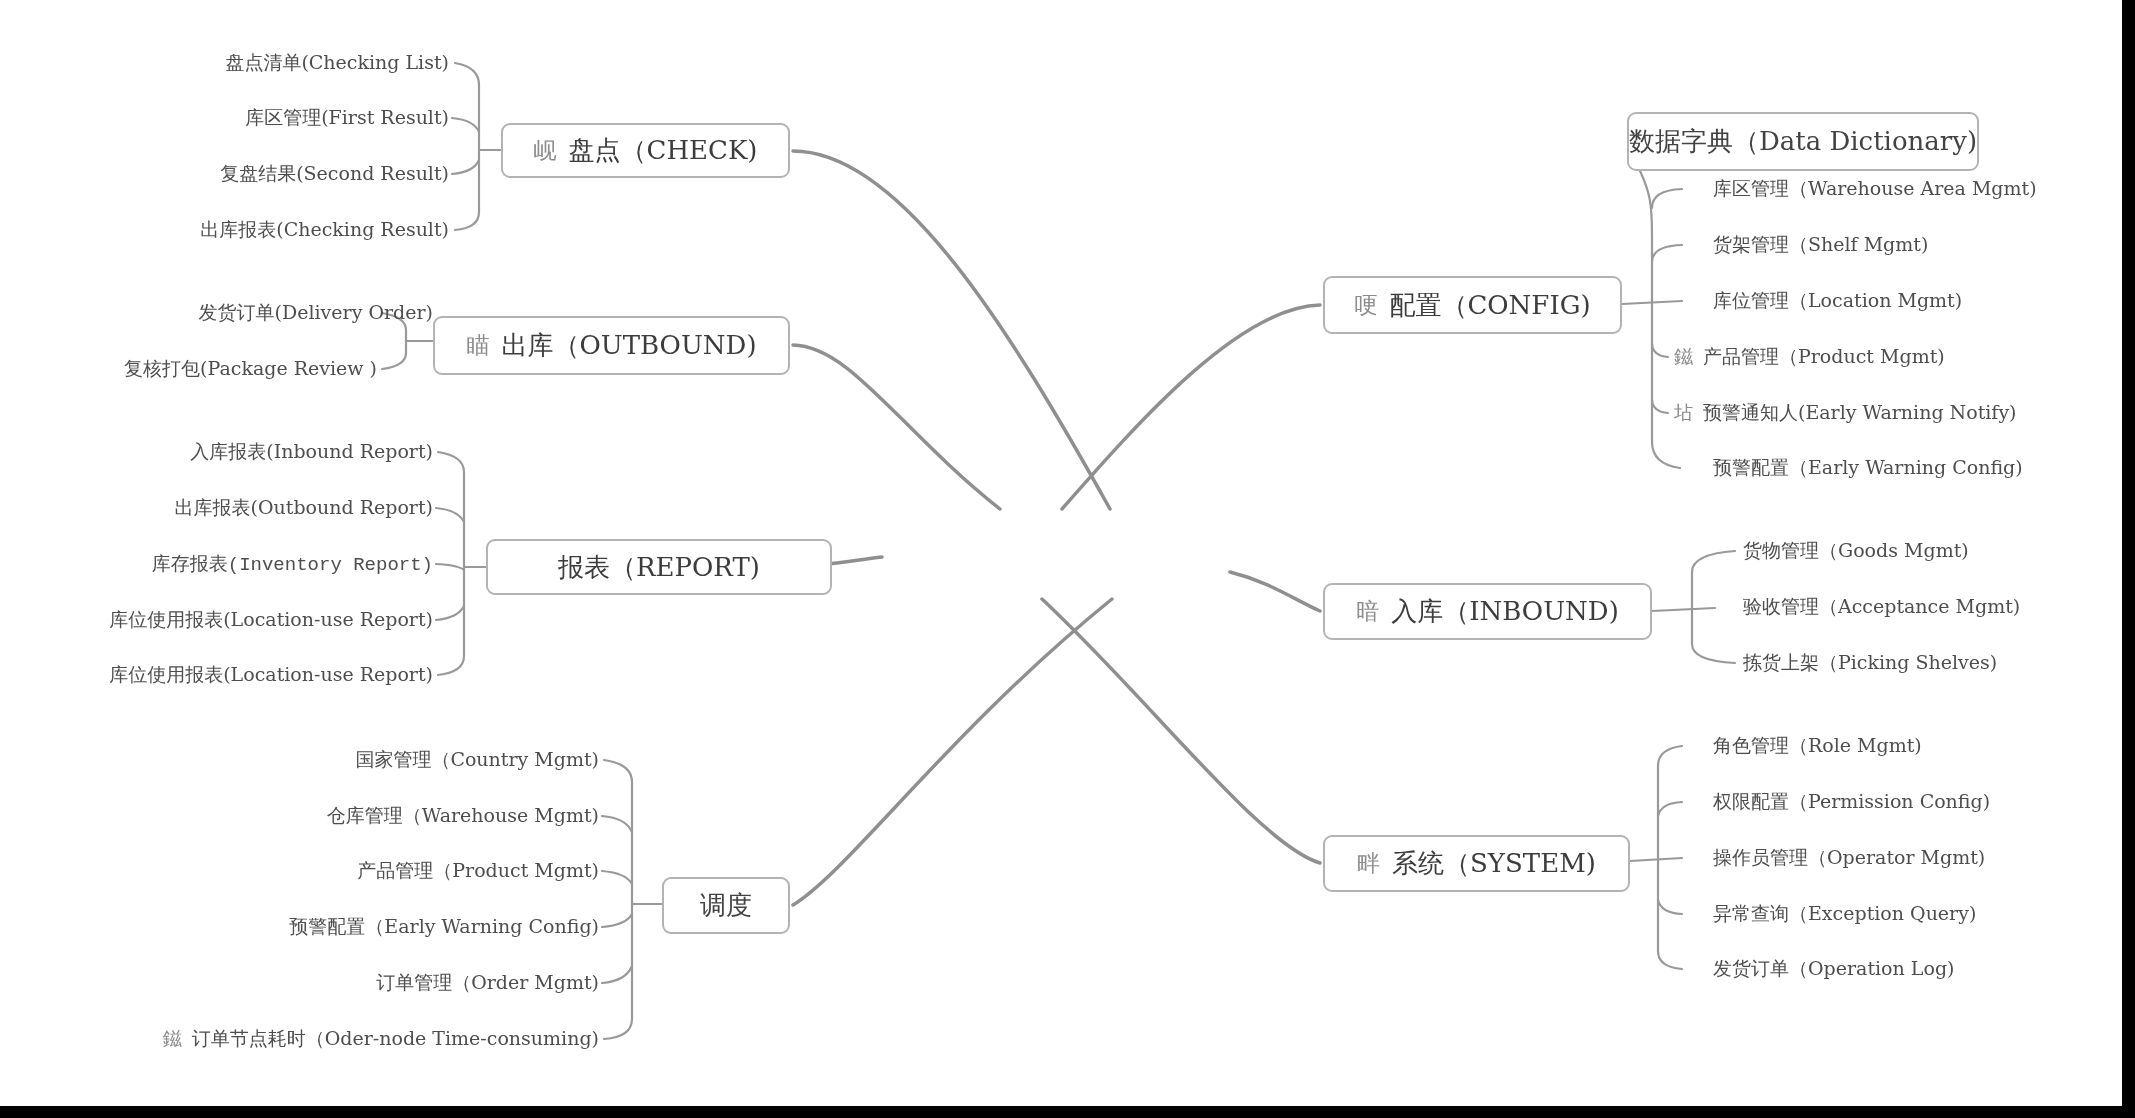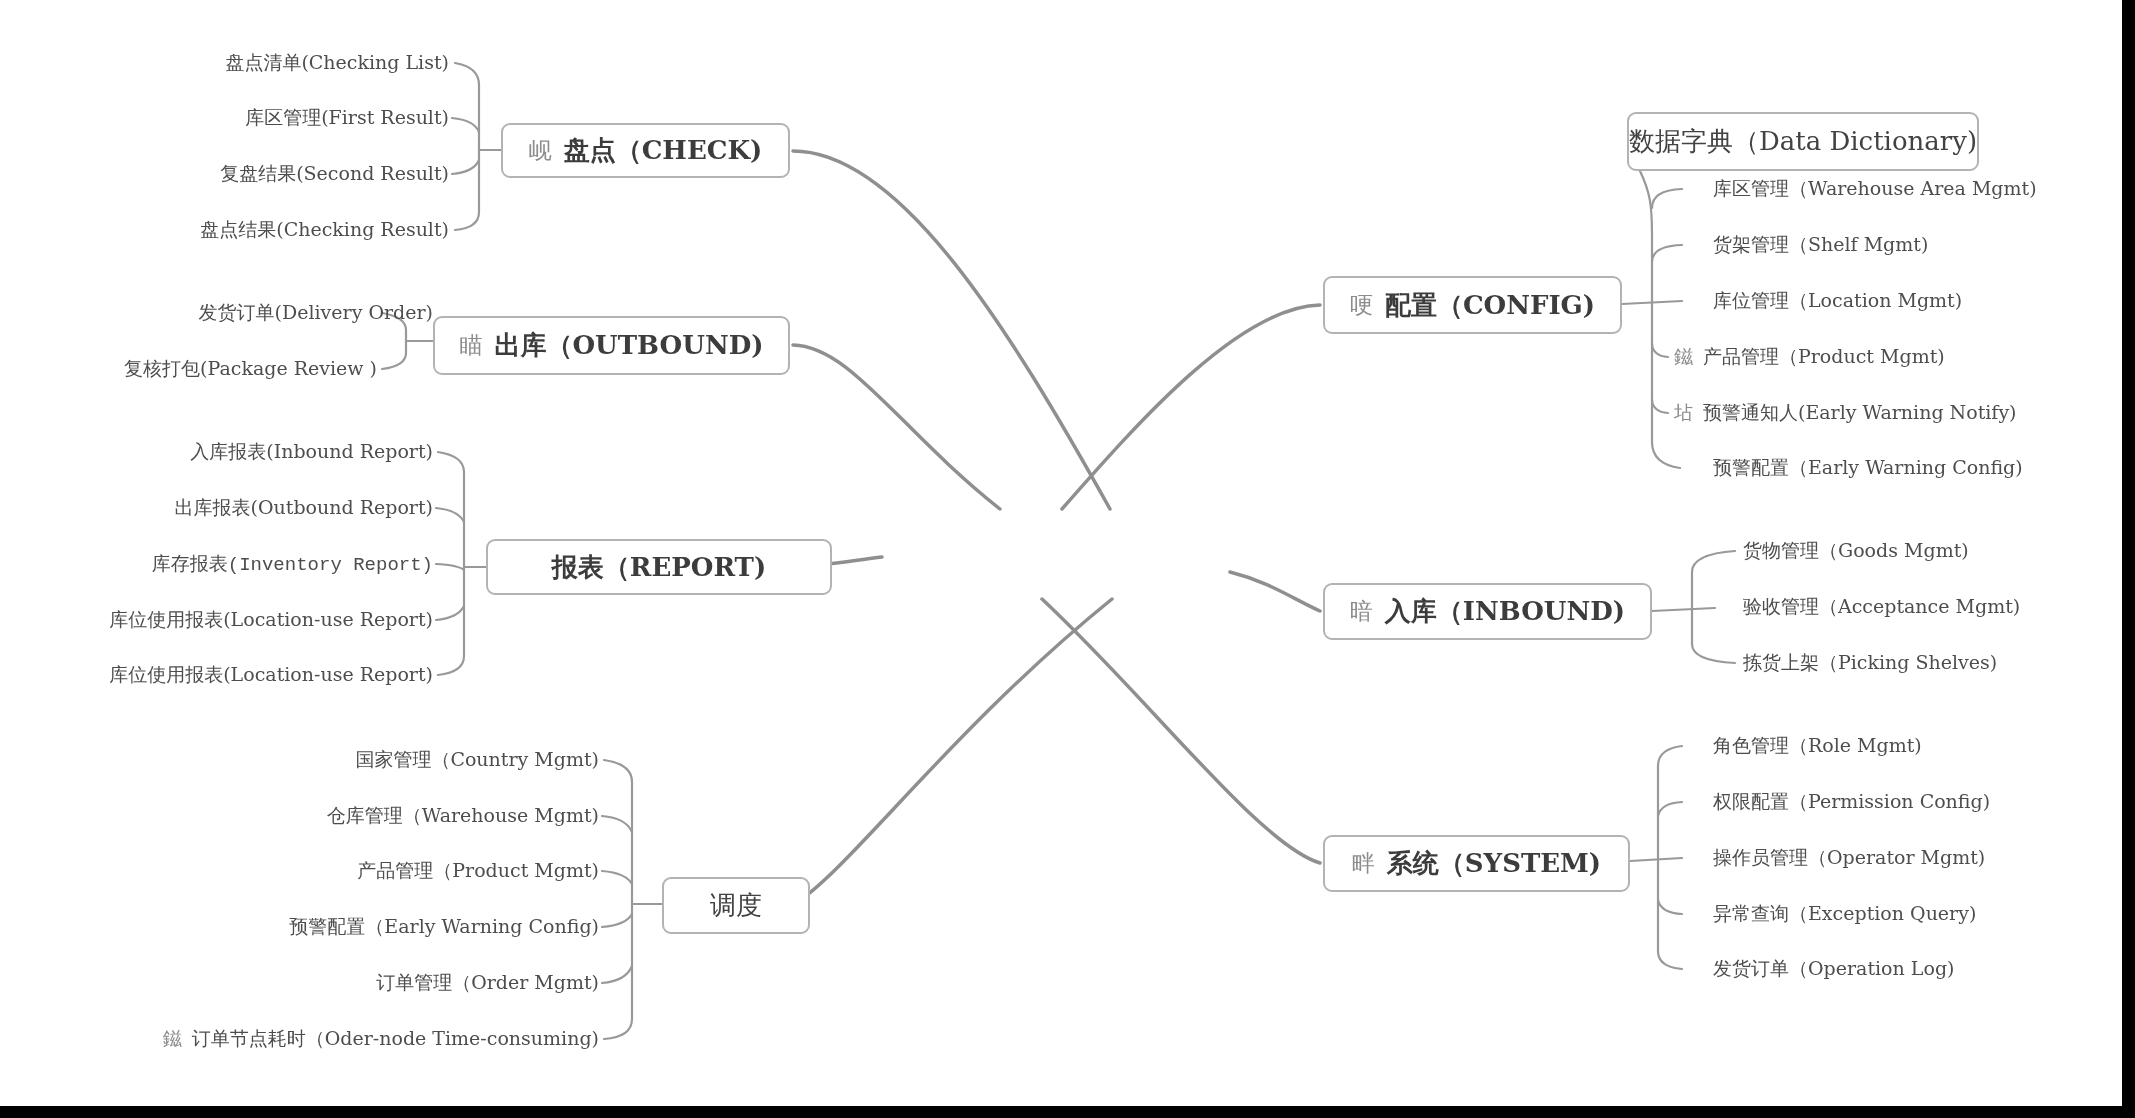--- a/index.html
+++ b/index.html
@@ -3,21 +3,21 @@
 <meta charset="utf-8">
 <style>
   html,body{margin:0;padding:0;}
   body{width:2135px;height:1118px;overflow:hidden;background:#ffffff;
        font-family:"DejaVu Serif","Liberation Serif",serif;}
   #stage{position:relative;width:2135px;height:1118px;background:#ffffff;}
   #wires{position:absolute;left:0;top:0;z-index:1;}
   .node{position:absolute;z-index:3;display:flex;align-items:center;justify-content:center;
         background:#ffffff;border:2px solid #b3b3b3;border-radius:9px;box-sizing:border-box;
         white-space:nowrap;}
-  .node .ttl{font-weight:bold;font-size:26px;color:#3c3c3c;}
+  .node .ttl{font-weight:normal;font-size:26px;color:#3c3c3c;}
   .node .ttl.plain{font-weight:normal;color:#424242;}
   .nicon{font-size:23px;color:#8c8c8c;margin-right:12px;font-weight:normal;}
   .child{position:absolute;z-index:2;transform:translateY(-50%);white-space:nowrap;
          font-size:19px;color:#4d4d4d;display:flex;align-items:center;}
   .cicon{font-size:19px;color:#8c8c8c;margin-right:10px;}
   .r{justify-content:flex-end;}
   #center{position:absolute;z-index:3;left:882px;top:508px;width:355px;height:92px;
           background:#55bd8c;border-radius:10px;display:flex;align-items:center;justify-content:center;
           color:#ffffff;font-size:42px;font-weight:bold;letter-spacing:1px;}
   .bar{position:absolute;background:#000;z-index:5;}
@@ -87,21 +87,21 @@
 
   <div class="node" style="left:433px;top:316px;width:357px;height:59px;">
     <span class="nicon">瞄</span>
     <span class="ttl">出库（OUTBOUND)</span>
   </div>
 
   <div class="node" style="left:486px;top:539px;width:346px;height:56px;">
     <span class="ttl">报表（REPORT)</span>
   </div>
 
-  <div class="node" style="left:662px;top:877px;width:148px;height:57px;">
+  <div class="node" style="left:662px;top:877px;width:128px;height:57px;">
     <span class="ttl plain">调度</span>
   </div>
 
   <div class="node" style="left:1323px;top:276px;width:299px;height:58px;">
     <span class="nicon">哽</span>
     <span class="ttl">配置（CONFIG)</span>
   </div>
 
   <div class="node" style="left:1627px;top:112px;width:352px;height:59px;">
     <span class="ttl plain">数据字典（Data Dictionary)</span>
@@ -113,21 +113,21 @@
   </div>
 
   <div class="node" style="left:1323px;top:835px;width:307px;height:57px;">
     <span class="nicon">畔</span>
     <span class="ttl">系统（SYSTEM)</span>
   </div>
 
   <div class="child r" style="right:1686px;top:63px;">盘点清单(Checking List)</div>
   <div class="child r" style="right:1686px;top:118px;">库区管理(First Result)</div>
   <div class="child r" style="right:1686px;top:174px;">复盘结果(Second Result)</div>
-  <div class="child r" style="right:1686px;top:230px;">盘点结果(Checking Result)</div>
+  <div class="child r" style="right:1686px;top:230px;">出库报表(Checking Result)</div>
 
   <div class="child r" style="right:1702px;top:313px;">发货订单(Delivery Order)</div>
   <div class="child r" style="right:1758px;top:369px;">复核打包(Package Review )</div>
 
   <div class="child r" style="right:1702px;top:452px;">入库报表(Inbound Report)</div>
   <div class="child r" style="right:1702px;top:508px;">出库报表(Outbound Report)</div>
   <div class="child r" style="right:1702px;top:564px;font-family:Liberation Mono, monospace;">库存报表(Inventory Report)</div>
   <div class="child r" style="right:1702px;top:620px;">库位使用报表(Location-use Report)</div>
   <div class="child r" style="right:1702px;top:675px;">库位使用报表(Location-use Report)</div>
 

